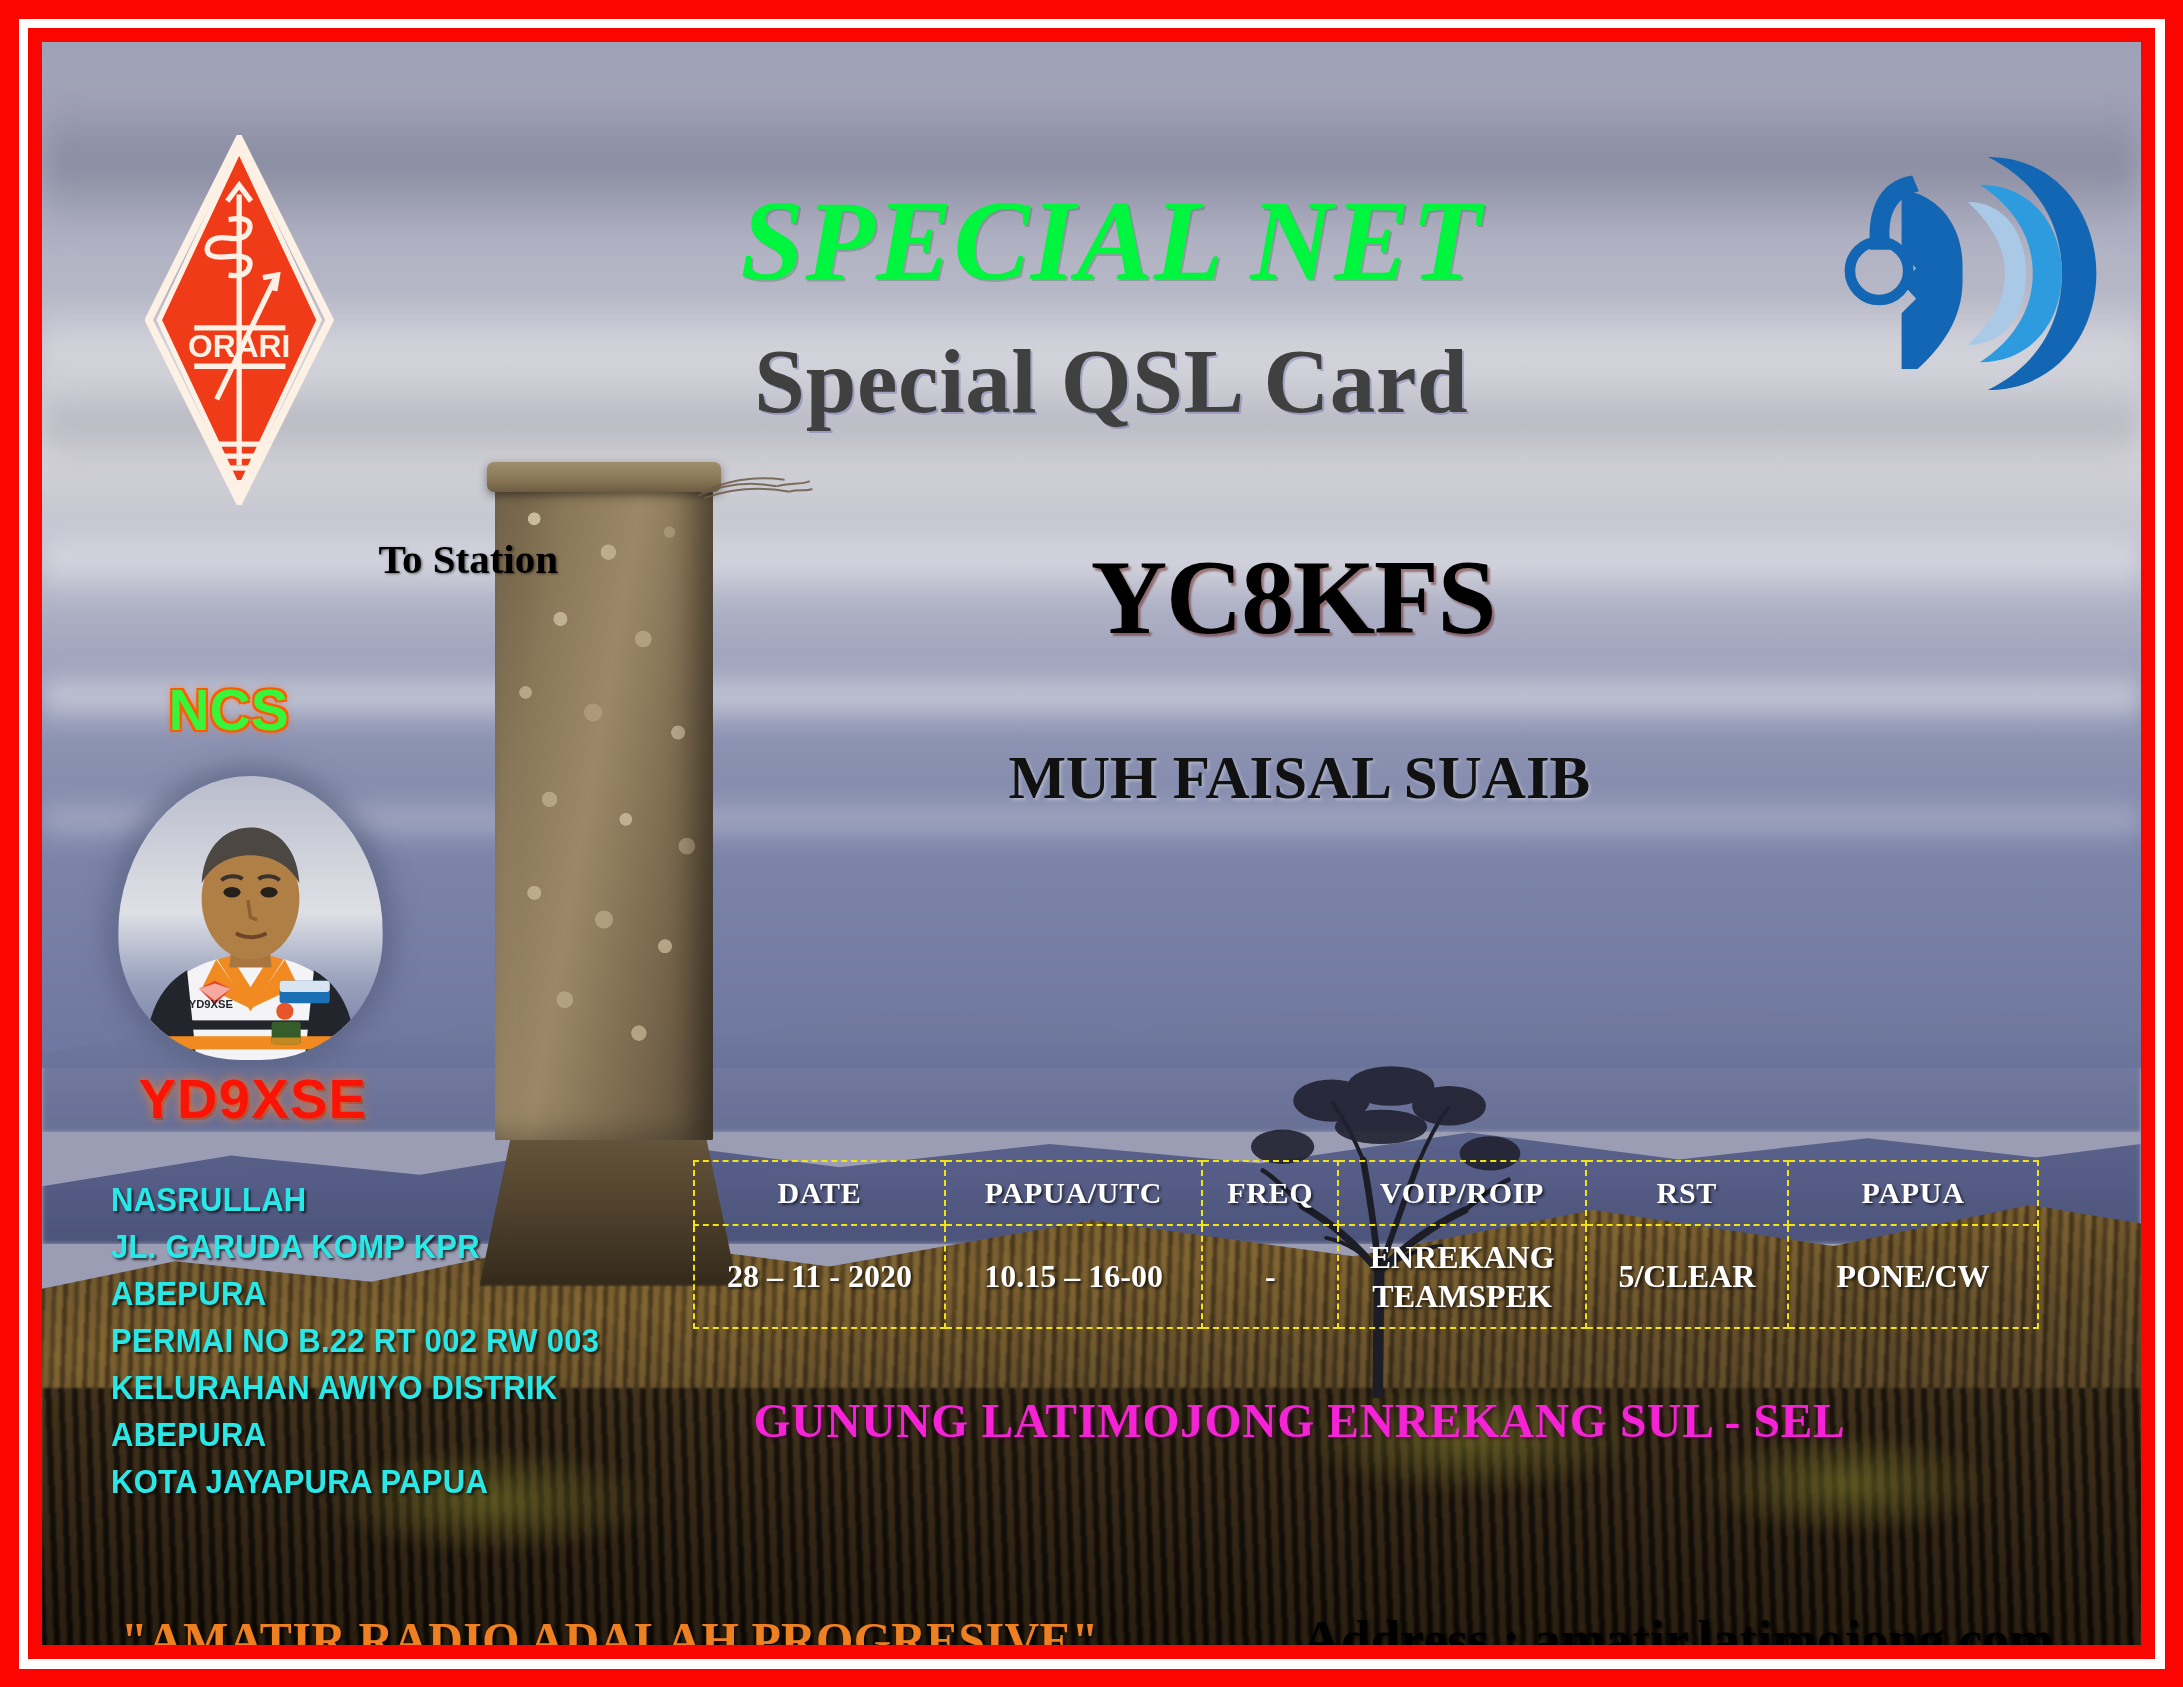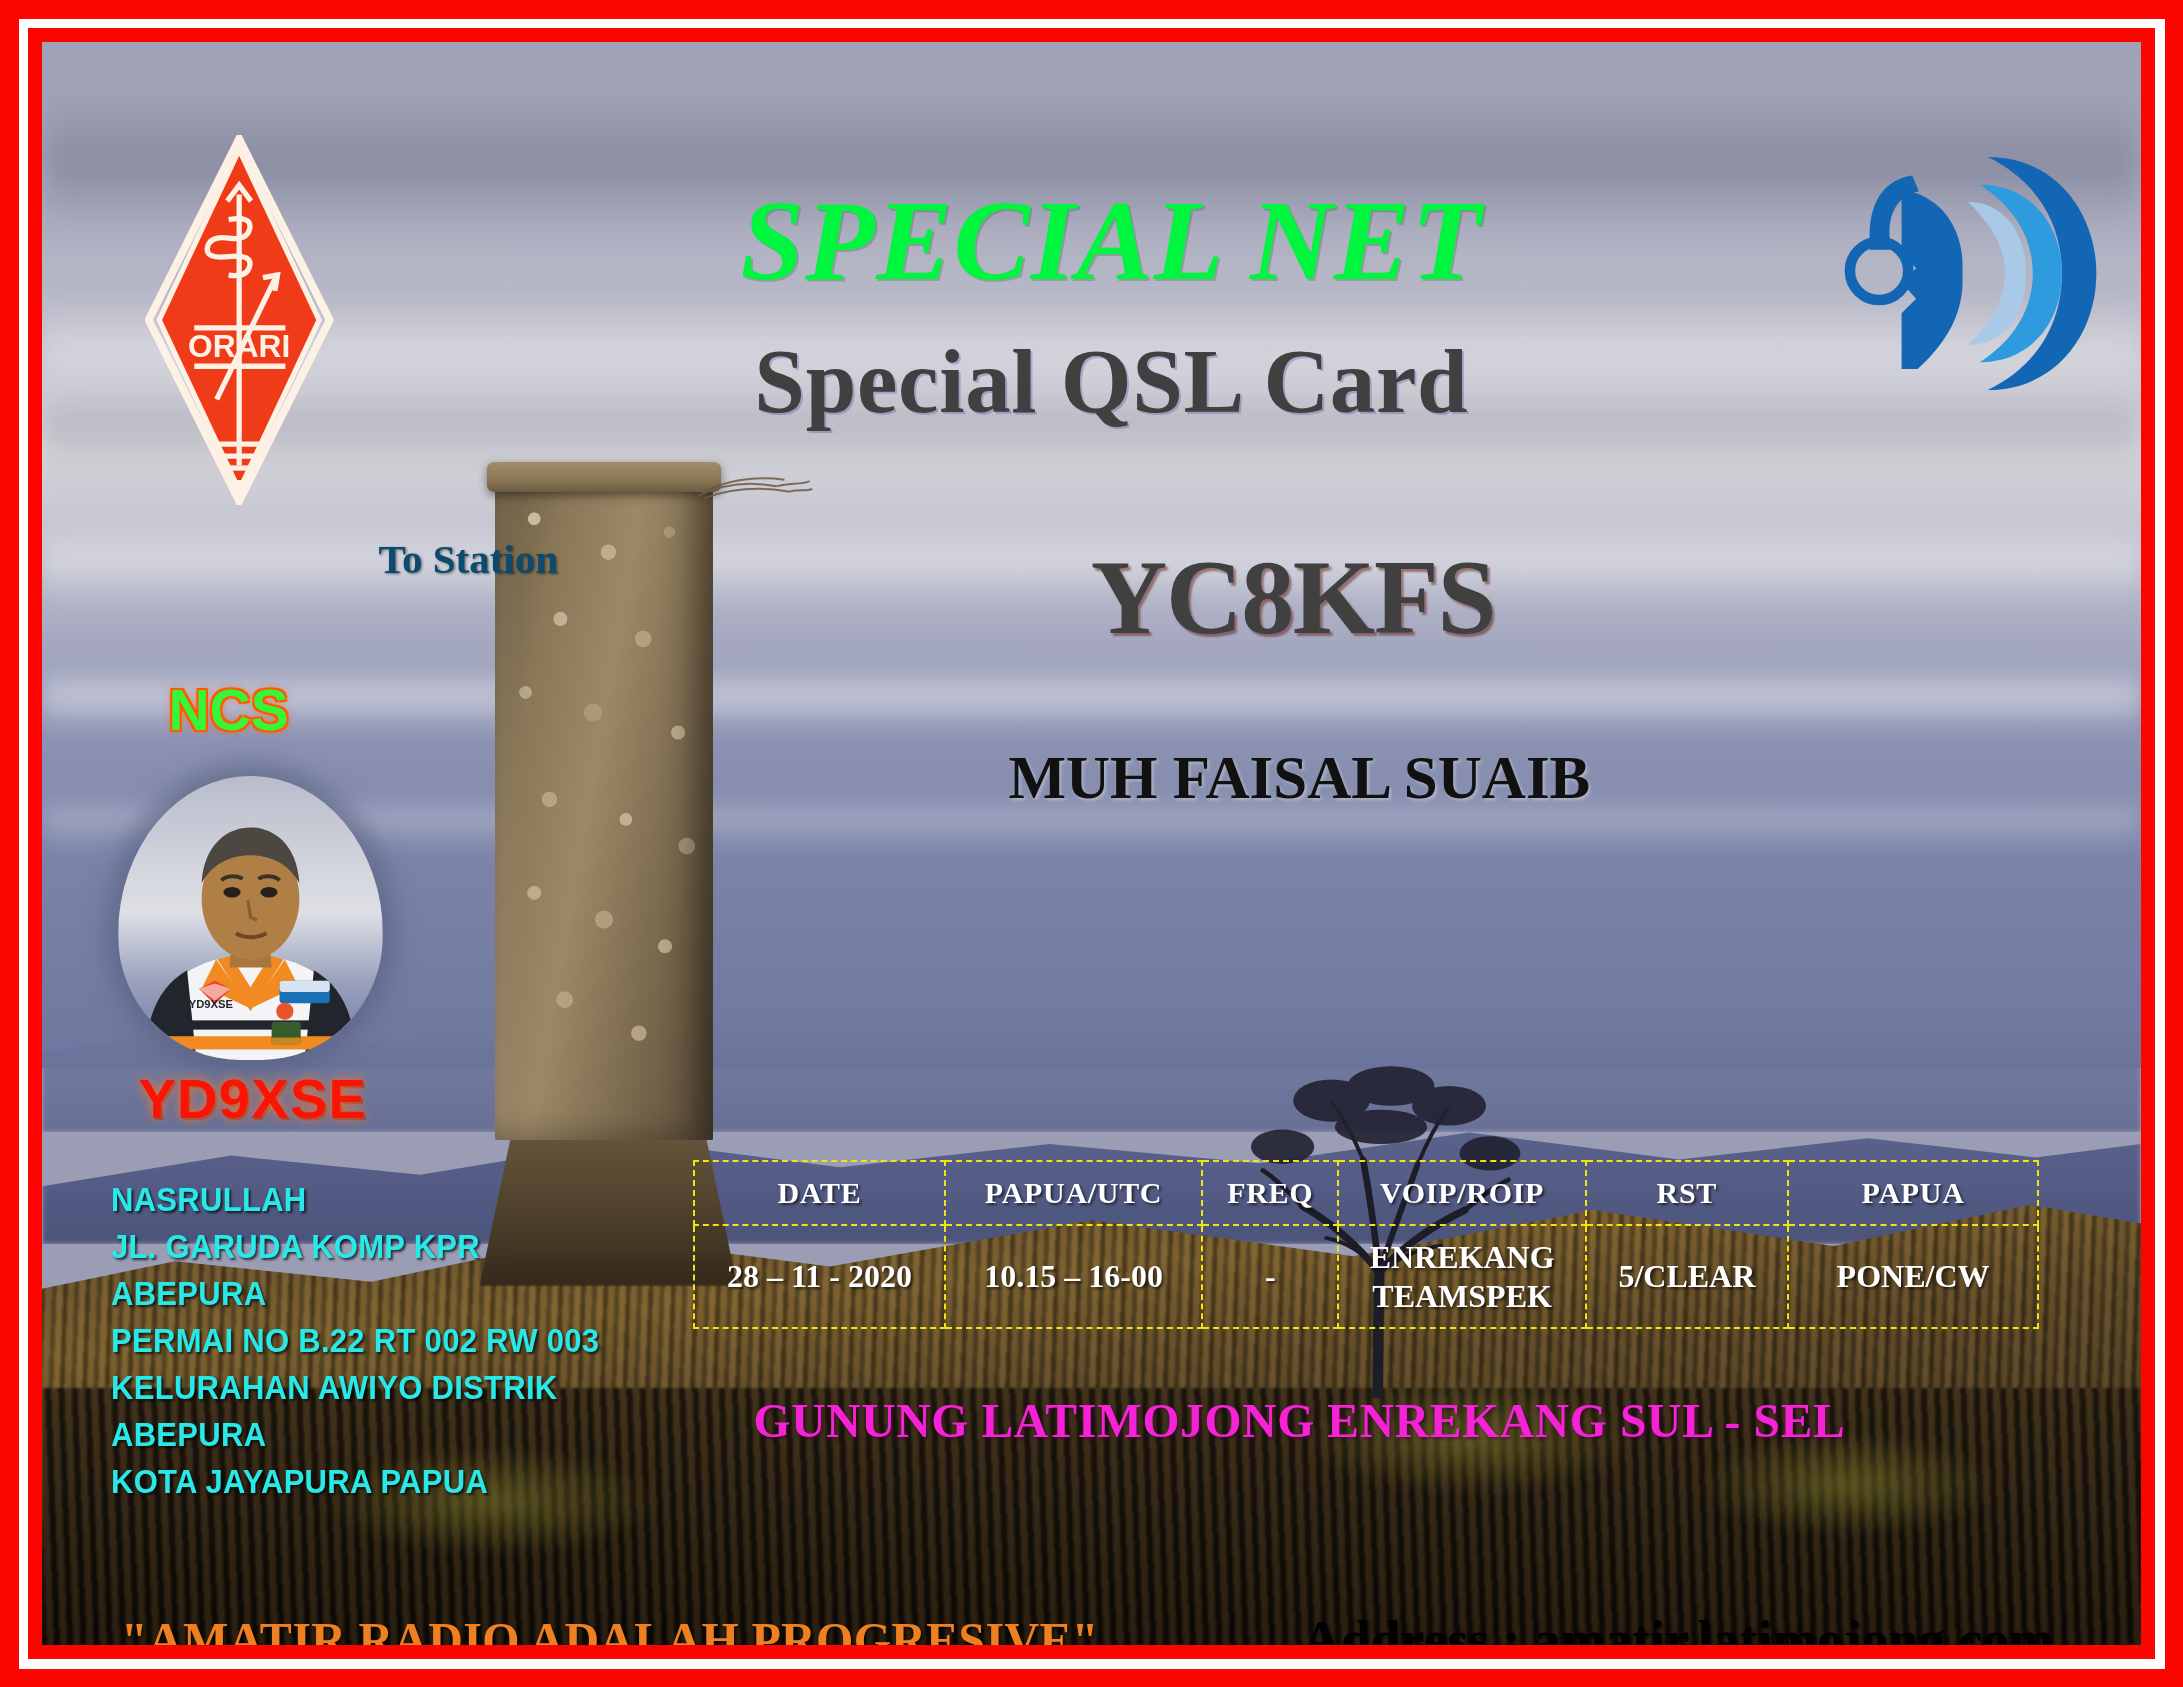--- a/index.html
+++ b/index.html
@@ -202,28 +202,28 @@
     font-size:91px; line-height:1;
     color:#404040;
     text-align:center;
     letter-spacing:0.7px;
     text-shadow:2px 2px 0 rgba(20,20,140,.22);
   }
   .to-station {
     left:336px; top:493px;
     font-family:"Liberation Serif", serif;
     font-weight:bold; font-size:41px;
-    color:#0c4a6e;
+    color:#000000;
     text-shadow:1.3px 1.3px 2.6px rgba(0,0,0,.5);
   }
   .callsign {
     left:913px; top:503px; width:675px;
     font-family:"Liberation Serif", serif;
     font-weight:bold; font-size:106px; line-height:1;
-    color:#404040;
+    color:#000000;
     text-align:center;
     letter-spacing:-1.3px;
     text-shadow:2.6px 2.6px 2px rgba(90,10,0,.45);
   }
   .opname {
     left:840px; top:705px; width:834px;
     font-family:"Liberation Serif", serif;
     font-weight:bold; font-size:61px; line-height:1;
     color:#111111;
     text-align:center;

